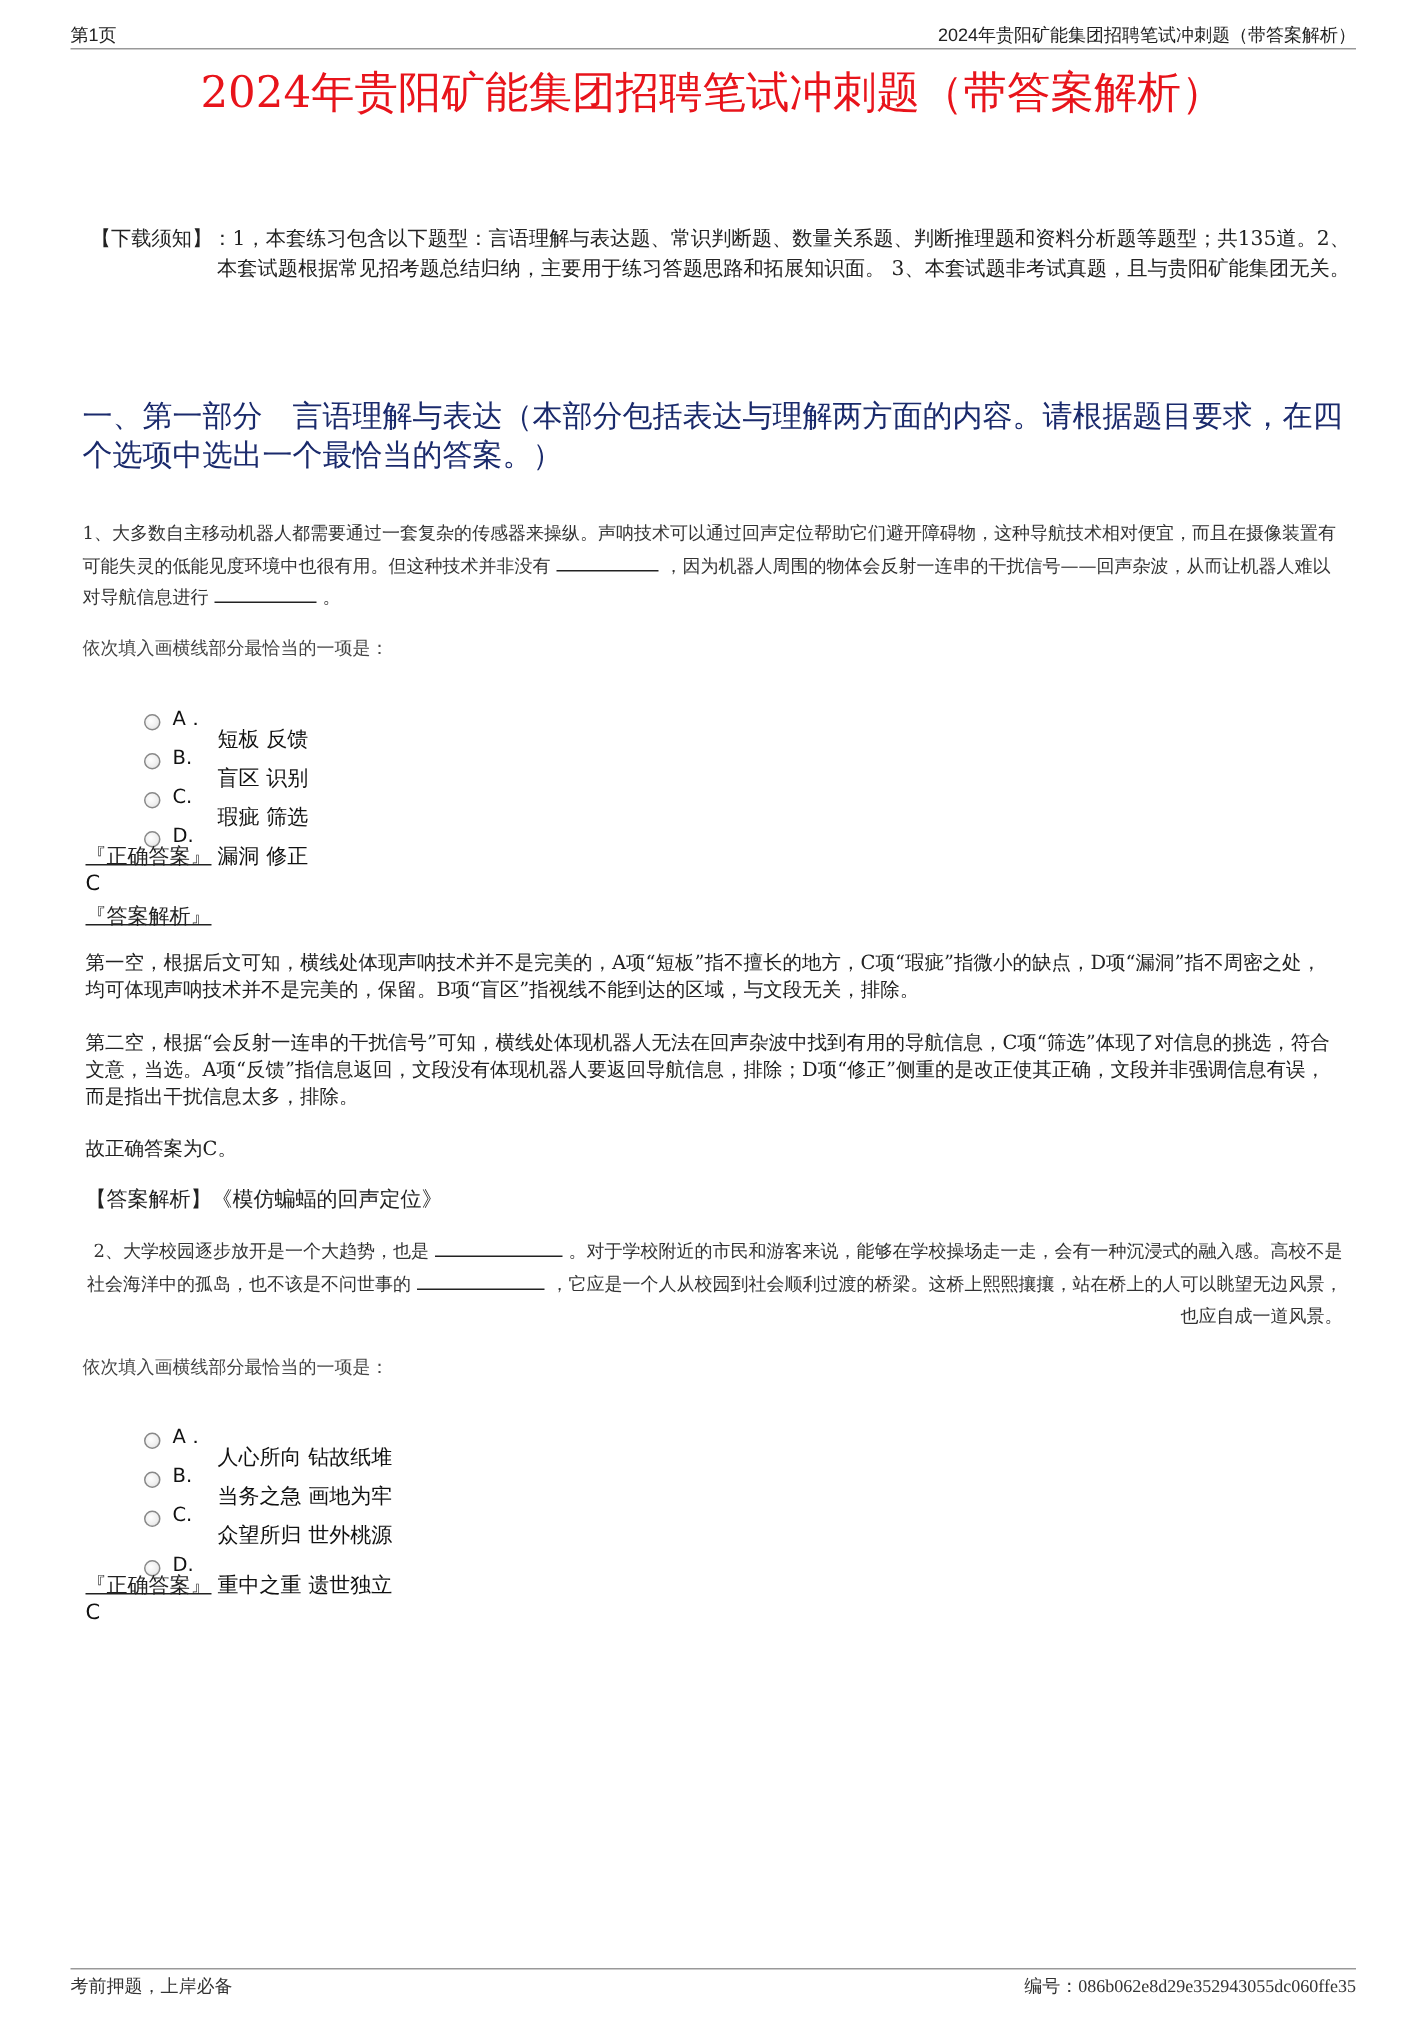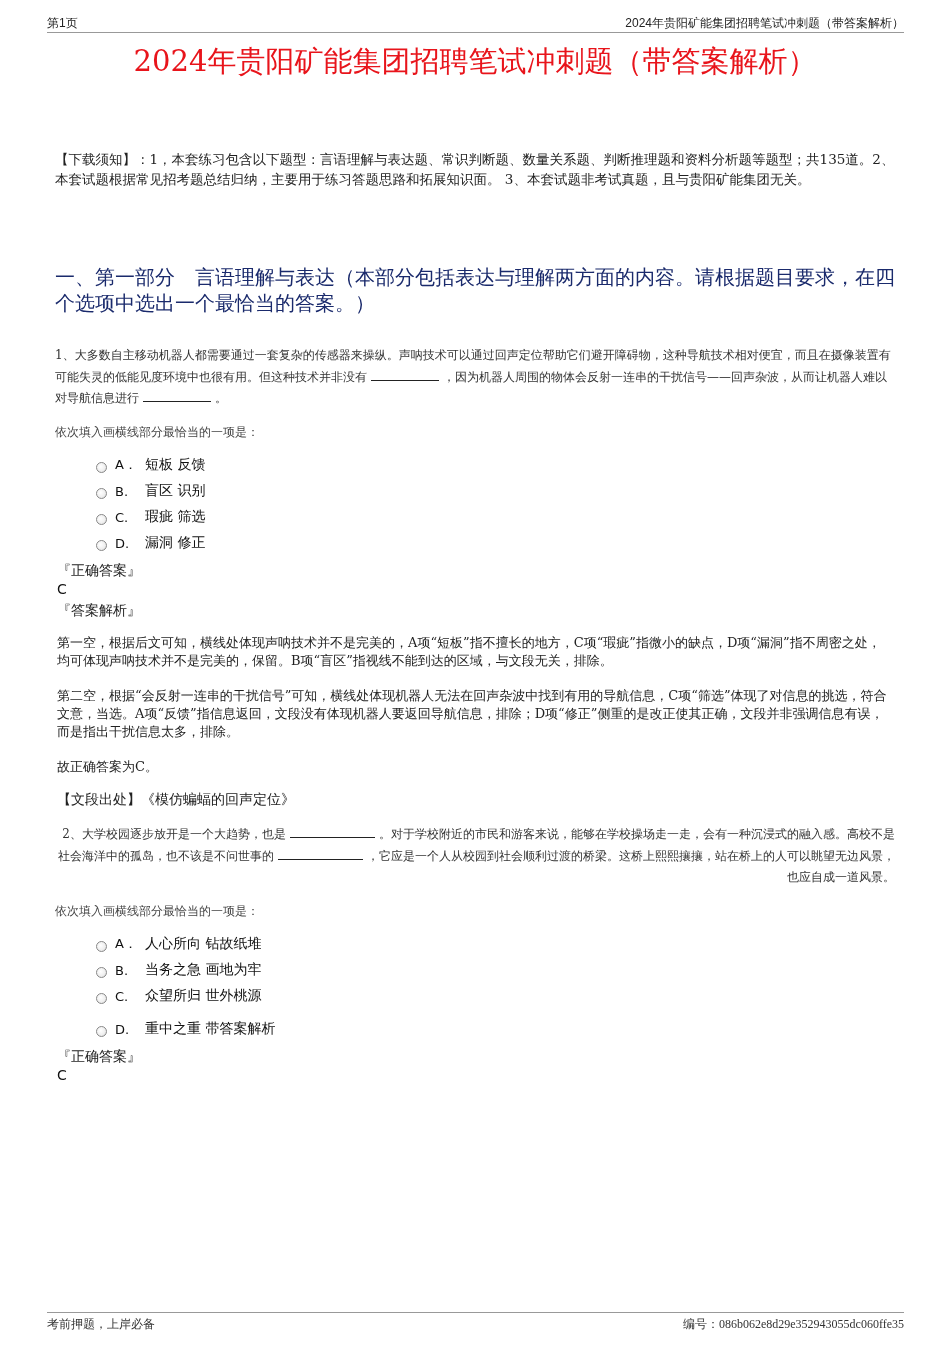--- a/index.html
+++ b/index.html
@@ -6,34 +6,34 @@
     body { width: 950px; height: 1345px; position: relative; overflow: hidden;
            font-family: "DejaVu Serif", "Liberation Serif", serif; color: #222; }
     .hdr { position: absolute; left: 47px; right: 46px; top: 14px; height: 18px;
            border-bottom: 1px solid #999; font-size: 12px; color: #222;
            font-family: "Liberation Sans", "DejaVu Sans", sans-serif; }
     .hdr .l { position: absolute; left: 0; top: 1px; }
     .hdr .r { position: absolute; right: 0; top: 1px; }
     .title { position: absolute; left: 0; right: 0; top: 42px; text-align: center;
              color: #e8141b; font-size: 29px; letter-spacing: 0px; }
     .notice { position: absolute; left: 55px; width: 845px; top: 149px;
-              font-size: 13.5px; line-height: 20px; color: #222; }
+              font-size: 13.5px; line-height: 20px; color: #222; text-align: right; }
     .section { position: absolute; left: 55px; width: 845px; top: 264px;
                font-size: 20px; line-height: 26px; color: #1a2a6c; }
     .q { position: absolute; left: 55px; width: 840px; font-size: 12px; line-height: 21.5px; color: #333; }
     .blank { display: inline-block; width: 68px; border-bottom: 1px solid #222; height: 12px; margin: 0 4px; }
     .blank.w2 { width: 85px; }
     .prompt { position: absolute; left: 55px; font-size: 12px; color: #444; }
     .opt { position: absolute; left: 96px; font-size: 14px; color: #111; display: flex; align-items: center; }
     .radio { width: 9px; height: 9px; border-radius: 50%; border: 1px solid #888;
              background: radial-gradient(circle at 40% 40%, #fff 0%, #eee 60%, #ccc 100%);
              margin-right: 8px; margin-top: 4px; }
     .opt .letter { font-family: "DejaVu Sans", sans-serif; font-size: 13px; width: 30px; }
-    .opt .txt { font-family: "DejaVu Serif", serif; }
-    .label { position: absolute; left: 57px; font-size: 14px; color: #222; }
+    .opt .txt { font-family: "DejaVu Serif", serif; margin-top: 28px; }
+    .label { position: absolute; left: 57px; font-size: 14px; color: #222; text-decoration: underline; }
     .ans { position: absolute; left: 57px; font-size: 14px; color: #111; font-family: "DejaVu Sans", sans-serif; }
     .para { position: absolute; left: 57px; width: 830px; font-size: 13px; line-height: 18px; color: #222; }
     .source { position: absolute; left: 57px; font-size: 14px; color: #222; }
     .ftr { position: absolute; left: 47px; right: 46px; top: 1312px; border-top: 1px solid #999;
            font-size: 12px; color: #333; font-family: Liberation Serif, serif; }
     .ftr .l { position: absolute; left: 0; top: 3px; }
     .ftr .r { position: absolute; right: 0; top: 3px; }
   </style>
 </head>
 <body>
@@ -77,21 +77,21 @@
 </div>
 
 <div class="label" style="top:562px;">『正确答案』</div>
 <div class="ans" style="top:581px;">C</div>
 <div class="label" style="top:602px;">『答案解析』</div>
 
 <div class="para" style="top:634px;">第一空，根据后文可知，横线处体现声呐技术并不是完美的，A项“短板”指不擅长的地方，C项“瑕疵”指微小的缺点，D项“漏洞”指不周密之处，均可体现声呐技术并不是完美的，保留。B项“盲区”指视线不能到达的区域，与文段无关，排除。</div>
 <div class="para" style="top:687px;">第二空，根据“会反射一连串的干扰信号”可知，横线处体现机器人无法在回声杂波中找到有用的导航信息，C项“筛选”体现了对信息的挑选，符合文意，当选。A项“反馈”指信息返回，文段没有体现机器人要返回导航信息，排除；D项“修正”侧重的是改正使其正确，文段并非强调信息有误，而是指出干扰信息太多，排除。</div>
 <div class="para" style="top:758px;">故正确答案为C。</div>
 
-<div class="source" style="top:791px;">【文段出处】《模仿蝙蝠的回声定位》</div>
+<div class="source" style="top:791px;">【答案解析】《模仿蝙蝠的回声定位》</div>
 
 <div class="q" style="top:824px;text-align:right;">
   <span>2、大学校园逐步放开是一个大趋势，也是</span><span class="blank w2"></span><span>。对于学校附近的市民和游客来说，能够在学校操场走一走，会有一种沉浸式的融入感。高校不是社会海洋中的孤岛，也不该是不问世事的</span><span class="blank w2"></span><span>，它应是一个人从校园到社会顺利过渡的桥梁。这桥上熙熙攘攘，站在桥上的人可以眺望无边风景，也应自成一道风景。</span>
 </div>
 
 <div class="prompt" style="top:903px;">依次填入画横线部分最恰当的一项是：</div>
 
 <div class="opt" style="top:935px;">
   <span class="radio"></span>
   <span class="letter">A．</span>
@@ -103,21 +103,21 @@
   <span class="txt">当务之急 画地为牢</span>
 </div>
 <div class="opt" style="top:987px;">
   <span class="radio"></span>
   <span class="letter">C.</span>
   <span class="txt">众望所归 世外桃源</span>
 </div>
 <div class="opt" style="top:1020px;">
   <span class="radio"></span>
   <span class="letter">D.</span>
-  <span class="txt">重中之重 带答案解析</span>
+  <span class="txt">重中之重 遗世独立</span>
 </div>
 
 <div class="label" style="top:1048px;">『正确答案』</div>
 <div class="ans" style="top:1067px;">C</div>
 
 <div class="ftr">
   <span class="l">考前押题，上岸必备</span>
   <span class="r">编号：086b062e8d29e352943055dc060ffe35</span>
 </div>
 

